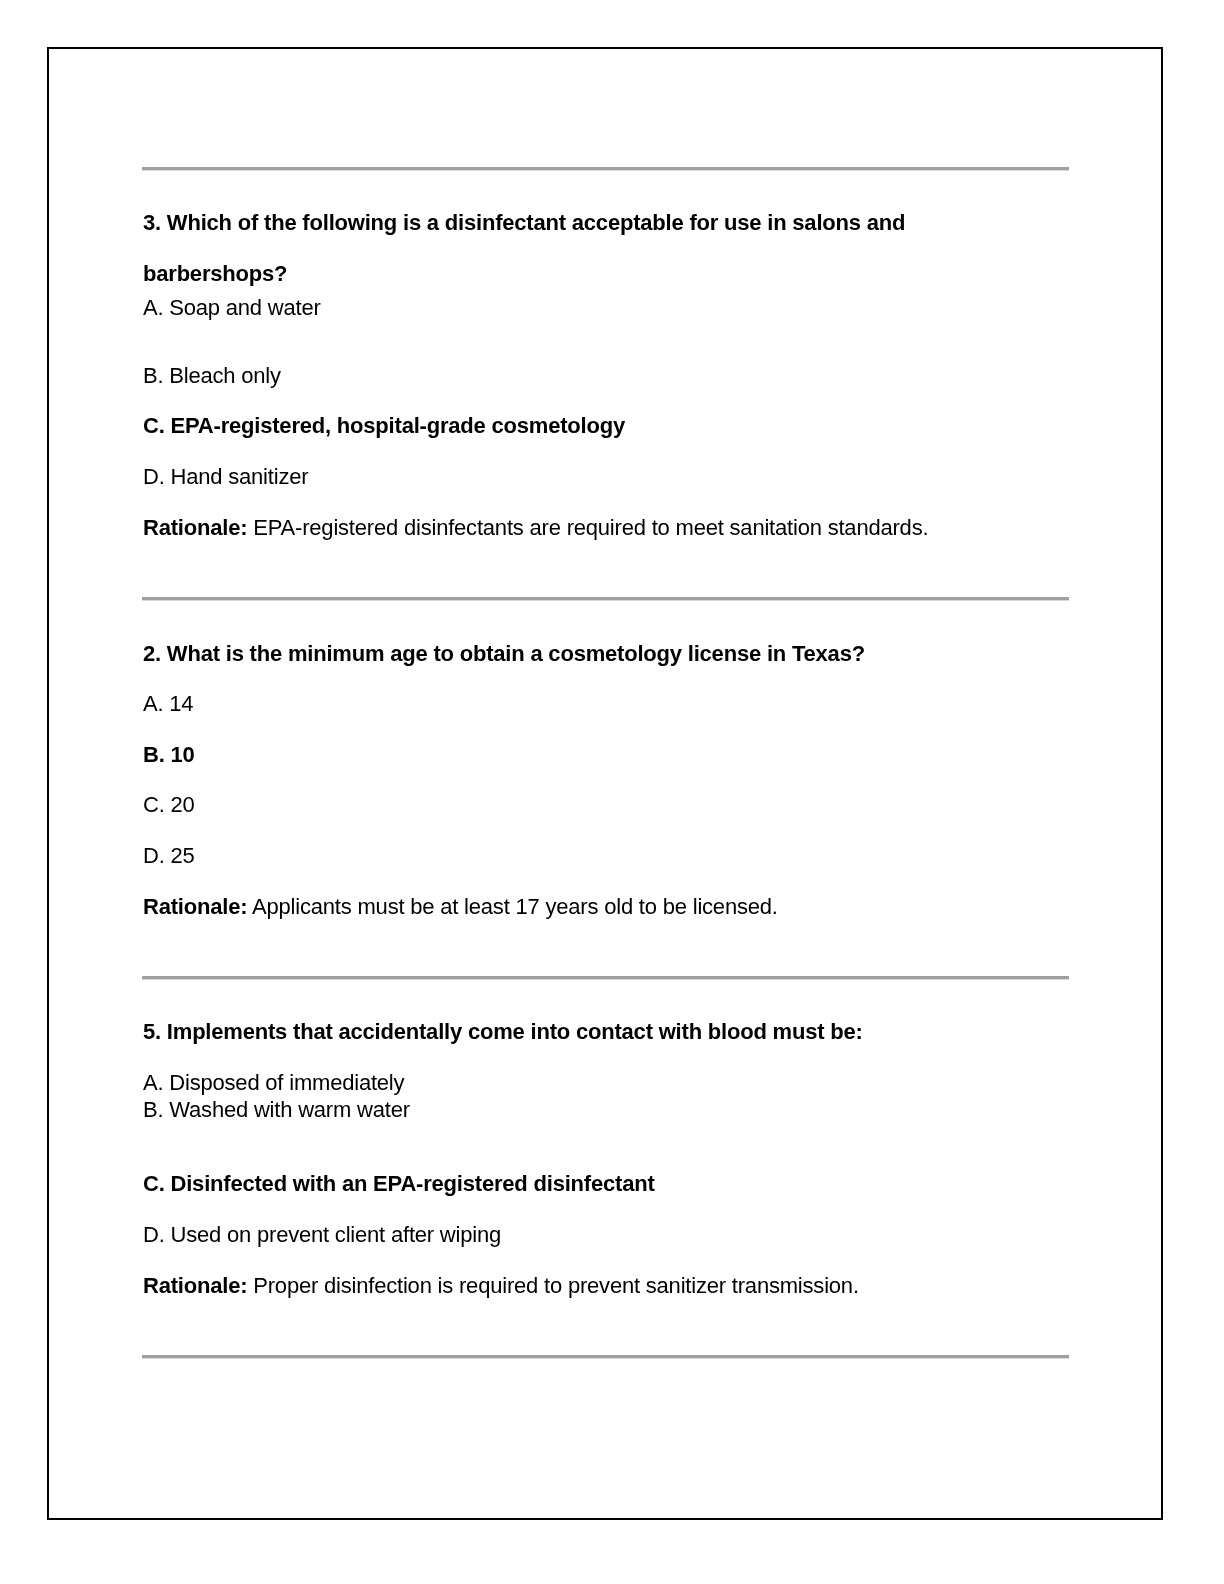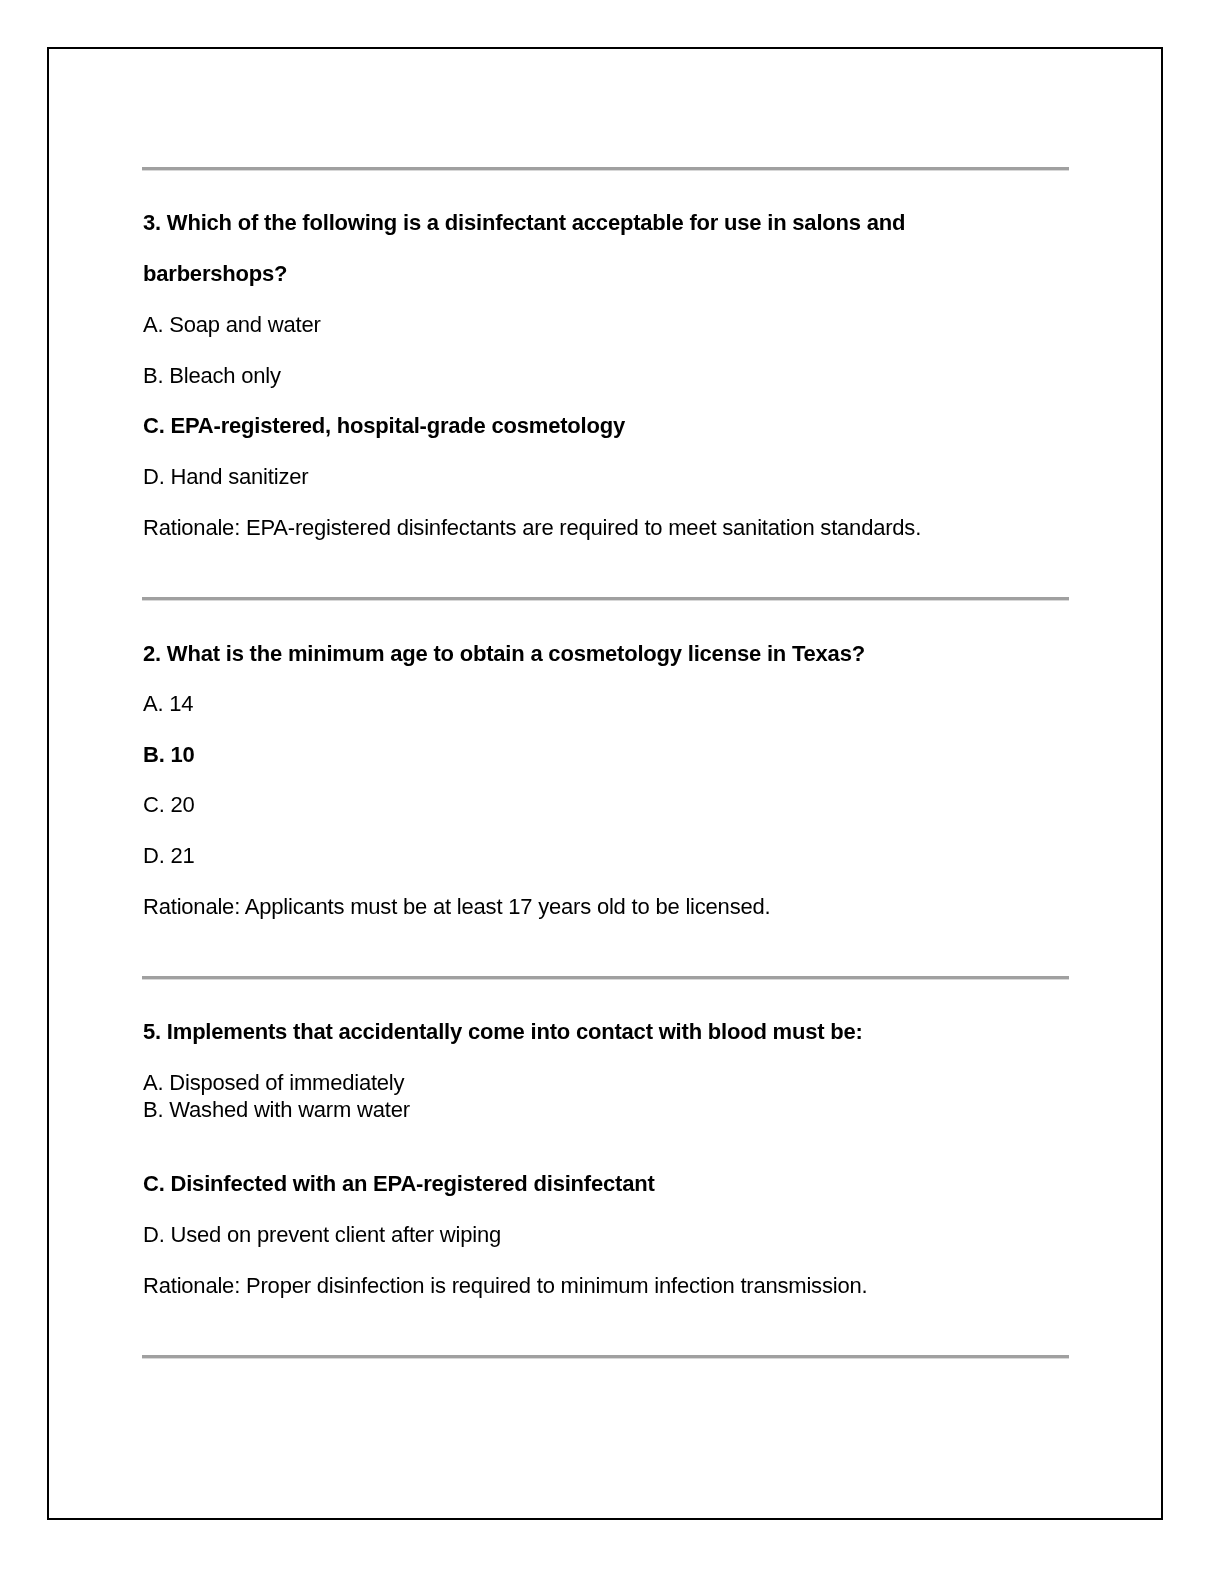--- a/index.html
+++ b/index.html
@@ -5,54 +5,54 @@
   html, body { margin: 0; padding: 0; background: #ffffff; }
   body { width: 1224px; height: 1584px; position: relative; overflow: hidden;
          font-family: "Liberation Sans", "DejaVu Sans", sans-serif; color: #000; }
   .page-frame { position: absolute; left: 47px; top: 47px; width: 1116px; height: 1473px;
                 border: 2px solid #000; box-sizing: border-box; }
   .rule { position: absolute; left: 142px; width: 927px; height: 3px; background: #a0a0a0;
           border-bottom: 1px solid #d8d8d8; }
   .line { position: absolute; left: 143px; font-size: 22px; line-height: 28px; white-space: nowrap;
           letter-spacing: -0.2px; }
   .bold { font-weight: bold; text-align: right; }
-  .lbl { font-weight: normal; }
+  .lbl { font-weight: bold; }
 </style>
 </head>
 <body>
 
 <div class="page-frame"></div>
 
 <div class="rule" style="top:167px"></div>
 
 <div>
   <div class="line bold" style="top:209px">3. Which of the following is a disinfectant acceptable for use in salons and</div>
   <div class="line bold" style="top:260px">barbershops?</div>
-  <div class="line" style="top:311px">A. Soap and water</div>
+  <div class="line" style="top:294px">A. Soap and water</div>
   <div class="line" style="top:362px">B. Bleach only</div>
   <div class="line bold" style="top:412px">C. EPA-registered, hospital-grade cosmetology</div>
   <div class="line" style="top:463px">D. Hand sanitizer</div>
   <div class="line" style="top:514px"><span class="lbl">Rationale:</span><span> EPA-registered disinfectants are required to meet sanitation standards.</span></div>
 </div>
 
 <div class="rule" style="top:597px"></div>
 
 <div>
   <div class="line bold" style="top:640px">2. What is the minimum age to obtain a cosmetology license in Texas?</div>
   <div class="line" style="top:690px">A. 14</div>
   <div class="line bold" style="top:741px">B. 10</div>
   <div class="line" style="top:791px">C. 20</div>
-  <div class="line" style="top:842px">D. 21</div>
+  <div class="line" style="top:842px">D. 25</div>
   <div class="line" style="top:893px"><span class="lbl">Rationale:</span><span> Applicants must be at least 17 years old to be licensed.</span></div>
 </div>
 
 <div class="rule" style="top:976px"></div>
 
 <div>
   <div class="line bold" style="top:1018px">5. Implements that accidentally come into contact with blood must be:</div>
   <div class="line" style="top:1069px">A. Disposed of immediately</div>
   <div class="line" style="top:1096px">B. Washed with warm water</div>
   <div class="line bold" style="top:1170px">C. Disinfected with an EPA-registered disinfectant</div>
   <div class="line" style="top:1221px">D. Used on prevent client after wiping</div>
-  <div class="line" style="top:1272px"><span class="lbl">Rationale:</span><span> Proper disinfection is required to minimum infection transmission.</span></div>
+  <div class="line" style="top:1272px"><span class="lbl">Rationale:</span><span> Proper disinfection is required to prevent sanitizer transmission.</span></div>
 </div>
 
 <div class="rule" style="top:1355px"></div>
 
 </body></html>

